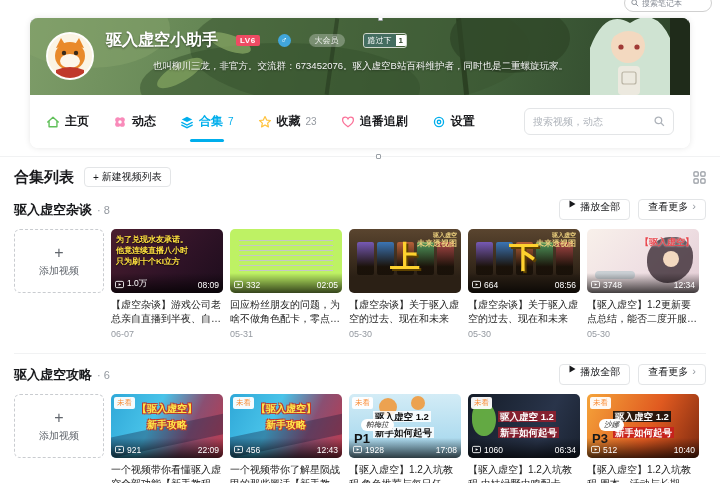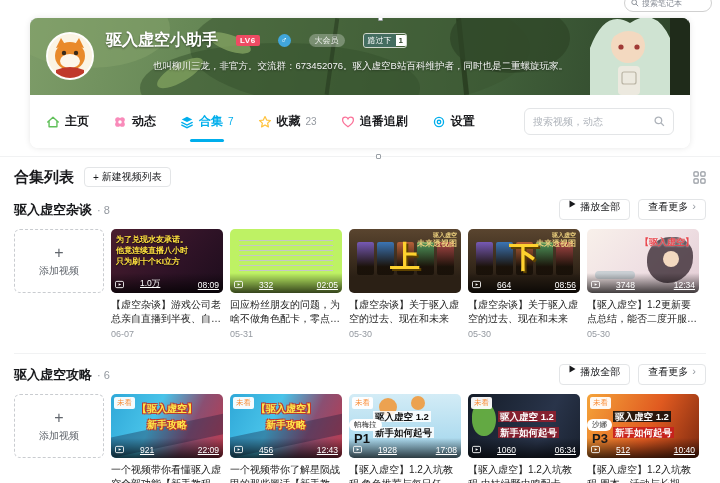--- a/index.html
+++ b/index.html
@@ -81,32 +81,32 @@
   .vrow { display:flex; gap:7px; margin-top:9px; }
   .add-card { flex:none; width:90px; height:64px; border:1px dashed #c9ccd0;
     border-radius:6px; display:flex; flex-direction:column; align-items:center;
     justify-content:center; gap:3px; color:#61666d; cursor:pointer; background:#fff; }
   .add-card .plus { font-size:16px; line-height:16px; color:#61666d; }
   .add-card .al { font-size:10px; }
 
   .vcard { width:112px; flex:none; cursor:pointer; }
   .thumb { position:relative; width:112px; height:64px; border-radius:5px; overflow:hidden; }
   .vstats { position:absolute; left:0; right:0; bottom:0; height:20px; display:flex;
-    align-items:flex-end; padding:0 4px 3px; gap:16px; color:#fff; font-size:8.5px;
-    background:linear-gradient(180deg,rgba(0,0,0,0),rgba(0,0,0,.72));text-decoration:underline; }
+    align-items:flex-end; padding:0 4px 3px; gap:3px; color:#fff; font-size:8.5px;
+    background:linear-gradient(180deg,rgba(0,0,0,0),rgba(0,0,0,.72)); }
   .vstats .dur { margin-left:auto; }
   .vstats svg { flex:none; margin-bottom:1px; }
   .vtitle { margin-top:5px; font-size:10px; line-height:14px; height:28px; overflow:hidden;
     display:-webkit-box; -webkit-line-clamp:2; -webkit-box-orient:vertical; color:#212121; }
   .vdate { margin-top:3px; font-size:9px; color:#9499a0; }
 
   .corner-badge { position:absolute; top:3px; left:3px; background:rgba(255,255,255,.95);
     color:#fa8c35; font-size:7.5px; padding:1px 3px; border-radius:2px; z-index:3; }
-  .char-pill { position:absolute; top:25px; left:0; background:#fff; color:#333;
-    font-size:7.5px; padding:1px 5px; border-radius:6px; z-index:3; }
+  .char-pill { position:absolute; top:25px; left:12px; background:#fff; color:#333;
+    font-size:7.5px; padding:1px 5px; border-radius:6px; z-index:3;font-style:italic; }
   .plabel { position:absolute; left:5px; bottom:12px; font-size:13px; font-weight:900;
     color:#101010; z-index:3; }
 
   
   .th-s0v0 { background:linear-gradient(135deg,#4a1d2e 0%,#301327 55%,#1d0d1c 100%); }
   .tx-yellow { position:absolute; left:5px; top:6px; color:#ffe23e; font-size:8px;
     font-weight:700; line-height:1.35; white-space:nowrap; text-shadow:0 1px 1px rgba(0,0,0,.7); }
   .th-s0v1 { background:#bef264; }
   .doclines { position:absolute; left:9px; right:9px; top:7px; bottom:22px;
     background:repeating-linear-gradient(180deg,rgba(0,0,0,0) 0 4px,#c6c6c6 4px 5px); }

